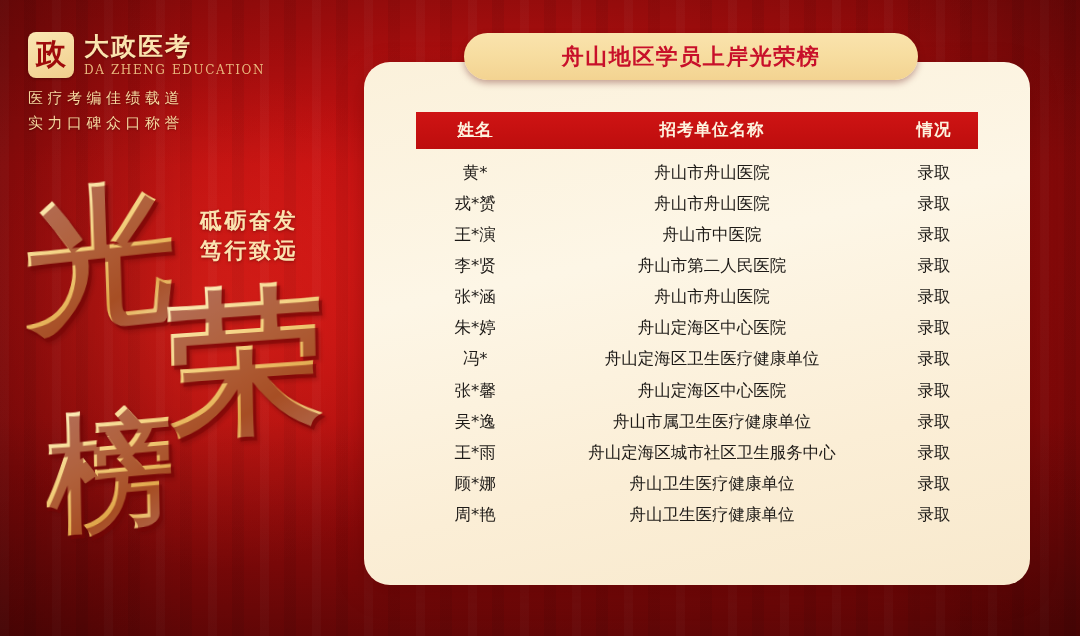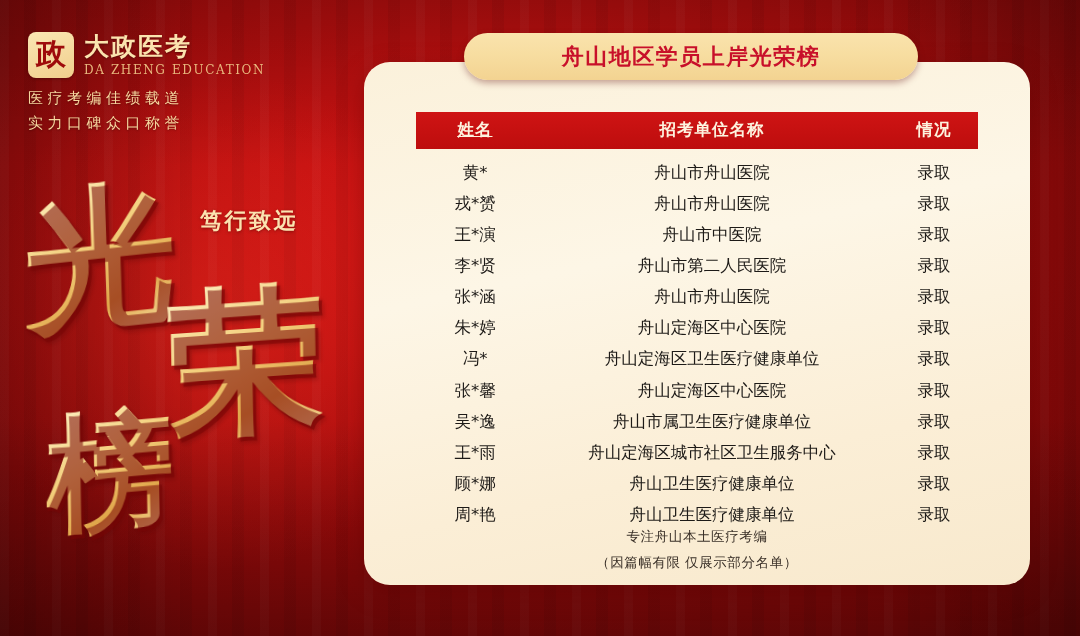--- a/index.html
+++ b/index.html
@@ -176,20 +176,21 @@
     <div class="slogan">实力口碑众口称誉</div>
   </div>
 
   <div id="calli">
     <div class="gch" id="g1">光</div>
     <div class="gch" id="g2">荣</div>
     <div class="gch" id="g3">榜</div>
   </div>
 
   <div id="motto">
+    <div class="mline">砥砺奋发</div>
     <div class="mline">笃行致远</div>
   </div>
 
   <div id="card"></div>
 
   <div id="titlepill">
     <div id="titletext">舟山地区学员上岸光荣榜</div>
   </div>
 
   <div id="tblwrap">
@@ -259,17 +260,13 @@
           </tr>
           <tr>
             <td class="c-name">周*艳</td>
             <td class="c-unit">舟山卫生医疗健康单位</td>
             <td class="c-stat">录取</td>
           </tr>
         </tbody>
     </table>
   </div>
 
-  <div id="foot">
-    <div class="fline">专注舟山本土医疗考编</div>
-    <div class="fline">（因篇幅有限 仅展示部分名单）</div>
-  </div>
 </div>
 
 </body></html>

